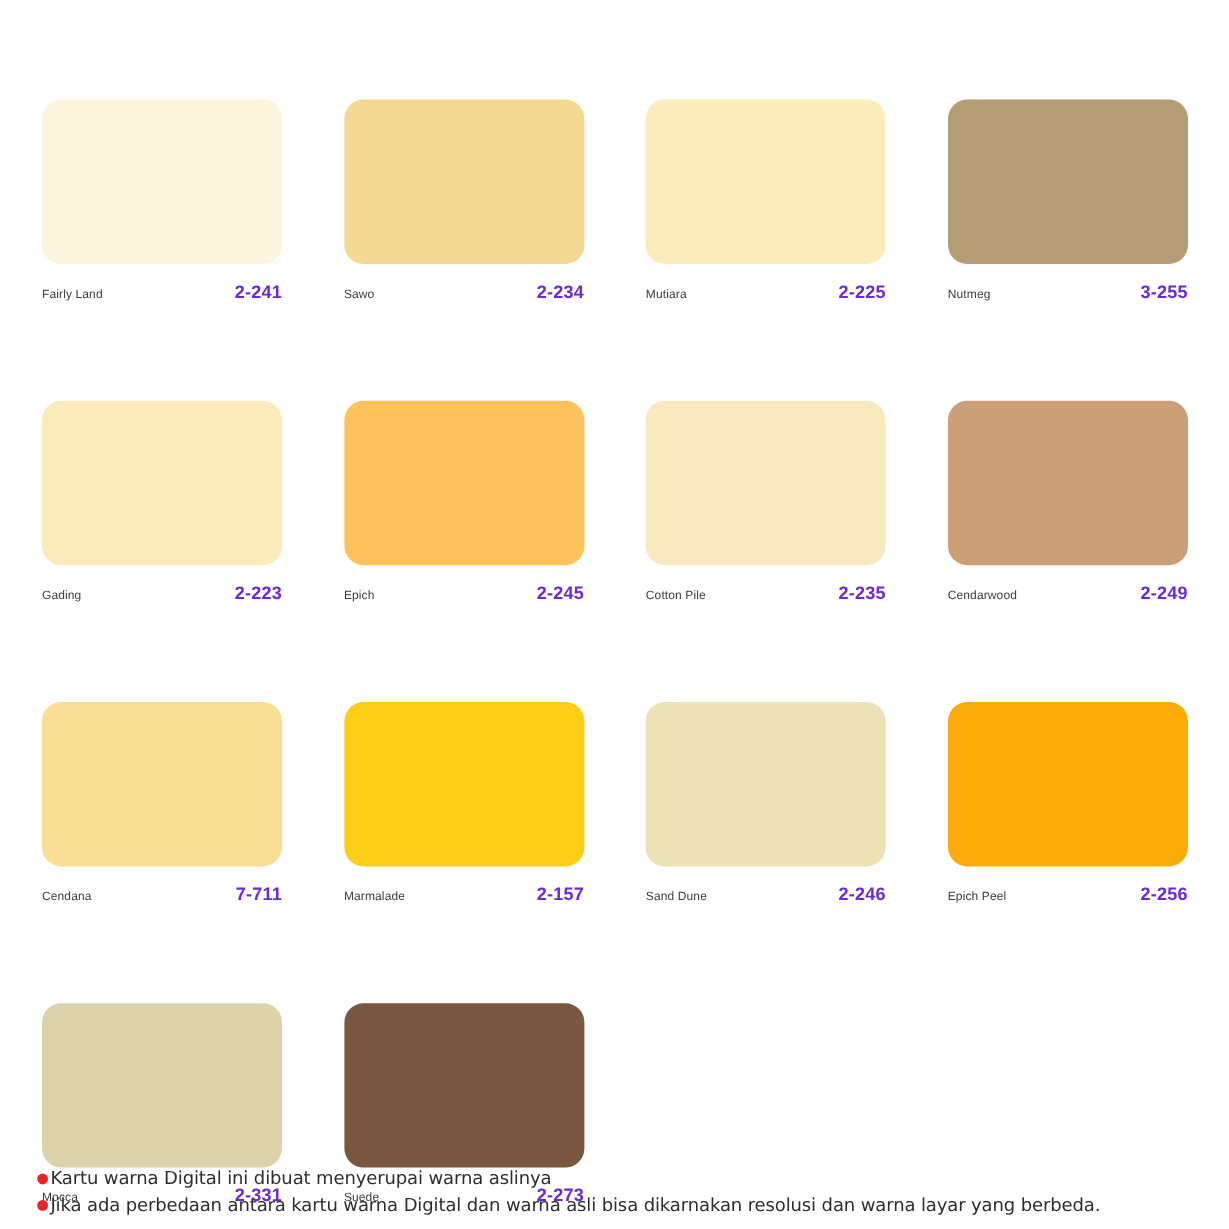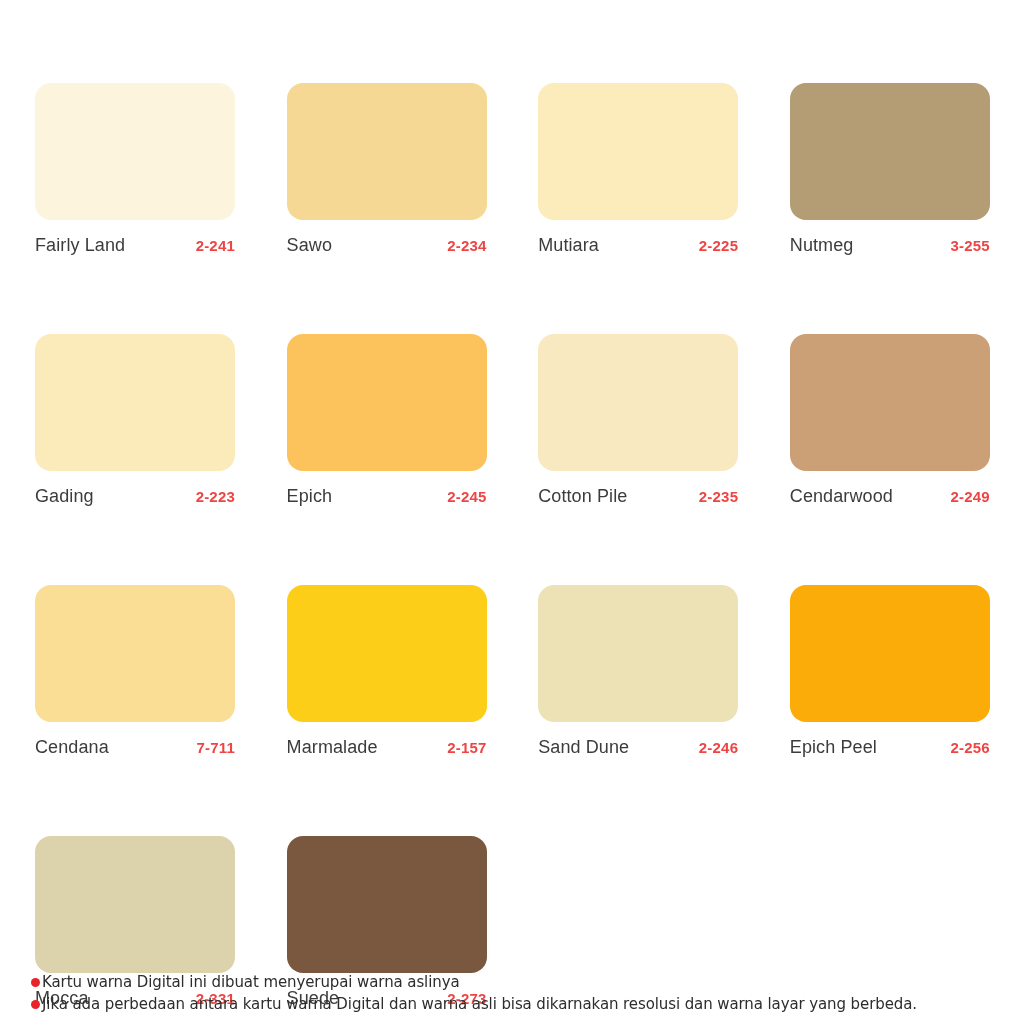--- a/index.html
+++ b/index.html
@@ -49,30 +49,30 @@
   .swatch-caption {
     margin-top: 15px;
     display: flex;
     align-items: baseline;
     justify-content: space-between;
     width: 200px;
     height: 20px;
   }
 
   .swatch-name {
-    font-size: 18px;
+    font-size: 10px;
     color: #3c3c3c;
     letter-spacing: 0.1px;
     white-space: nowrap;
     font-weight: 400;
   }
 
   .swatch-code {
     font-size: 15px;
-    color: #ef4444;
+    color: #6d28d9;
     font-weight: 700;
     letter-spacing: 0.2px;
     white-space: nowrap;
   }
 
   #footer-notes {
     position: absolute;
     left: 31px;
     top: 971px;
     width: 970px;

